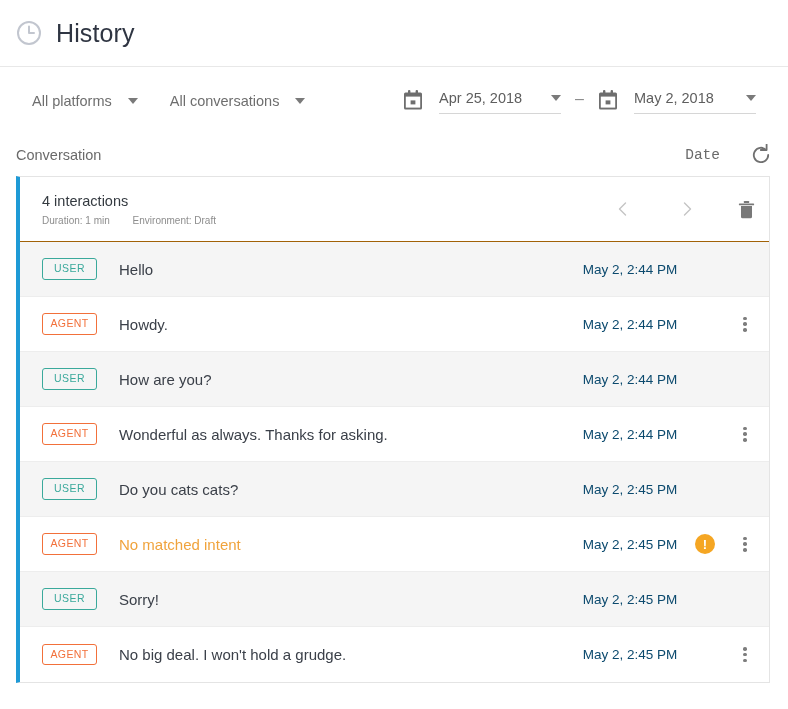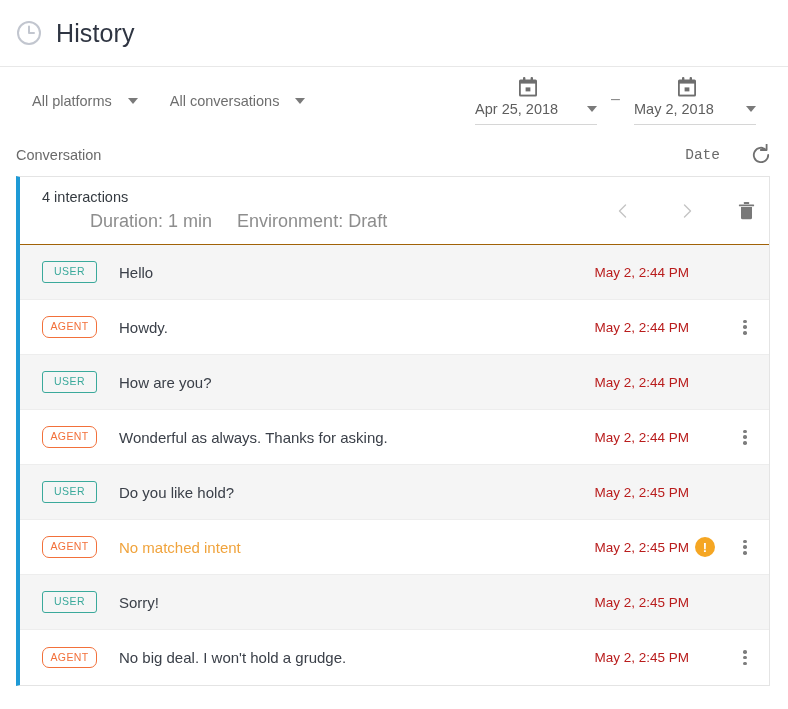--- a/index.html
+++ b/index.html
@@ -51,21 +51,21 @@
     border-left: 5.5px solid transparent;
     border-right: 5.5px solid transparent;
     border-top: 6.5px solid #7a7a7a;
   }
 
   .date-group {
     display: flex;
     align-items: center;
     margin-left: auto;
   }
-  .date-picker { display: flex; align-items: center; flex-direction: column; }
+  .date-picker { display: flex; align-items: center; }
   .cal-icon { width: 20px; height: 21px; flex: 0 0 20px; margin-right: 16px; }
   .date-field {
     display: flex;
     align-items: center;
     justify-content: space-between;
     width: 122px;
     border-bottom: 1px solid #d6d6d6;
     padding: 3px 0 7px 0;
     cursor: pointer;
   }
@@ -123,23 +123,22 @@
     border-bottom: 1px solid #a16207;
     min-height: 64px;
   }
   .summary-text { flex: 1 1 auto; }
   .summary-title {
     font-size: 14.5px;
     color: #343a40;
     margin-bottom: 6px;
   }
   .summary-meta {
-    font-size: 18px;
+    font-size: 10px;
     color: #8d8d8d;
-    margin-left: 48px;
   }
   .summary-meta span + span { margin-left: 20px; }
   .summary-actions {
     display: flex;
     align-items: center;
     flex: 0 0 auto;
   }
   .nav-btn {
     width: 40px; height: 40px;
     display: flex; align-items: center; justify-content: center;
@@ -169,39 +168,39 @@
     width: 55px;
     text-align: center;
     font-size: 10.5px;
     letter-spacing: .4px;
     padding: 4px 0 4px 0;
     border-radius: 3px;
     border: 1px solid currentColor;
     line-height: 1.1;
   }
   .badge.user-badge { color: #3aa99b; }
-  .badge.agent-badge { color: #f2703a; border-radius: 7px; }
+  .badge.agent-badge { color: #f2703a; }
 
   .msg-text {
     flex: 1 1 auto;
     font-size: 15px;
     color: #3b4049;
     margin-left: 22px;
     overflow: hidden;
     white-space: nowrap;
     text-overflow: ellipsis;
   }
   .msg-text.warn { color: #f0a33c; }
 
   .msg-time {
     flex: 0 0 auto;
     font-size: 13.5px;
-    color: #b91c1c;
+    color: #0c4a6e;
     width: 118px;
-    text-align: right;
+    text-align: center;
   }
   .msg-status {
     flex: 0 0 32px;
     display: flex;
     align-items: center;
     justify-content: center;
   }
   .warn-badge {
     width: 20px; height: 20px;
     border-radius: 50%;
@@ -385,21 +384,21 @@
         <span class="kebab-dots">
             <i></i>
             <i></i>
             <i></i>
           </span>
       </span>
     </div>
 
     <div class="msg-row user">
       <span class="badge user-badge">USER</span>
-      <span class="msg-text">Do you like hold?</span>
+      <span class="msg-text">Do you cats cats?</span>
       <span class="msg-time">May 2, 2:45 PM</span>
       <span class="msg-status"></span>
       <span class="kebab-spacer"></span>
     </div>
 
     <div class="msg-row agent">
       <span class="badge agent-badge">AGENT</span>
       <span class="msg-text warn">No matched intent</span>
       <span class="msg-time">May 2, 2:45 PM</span>
       <span class="msg-status">

